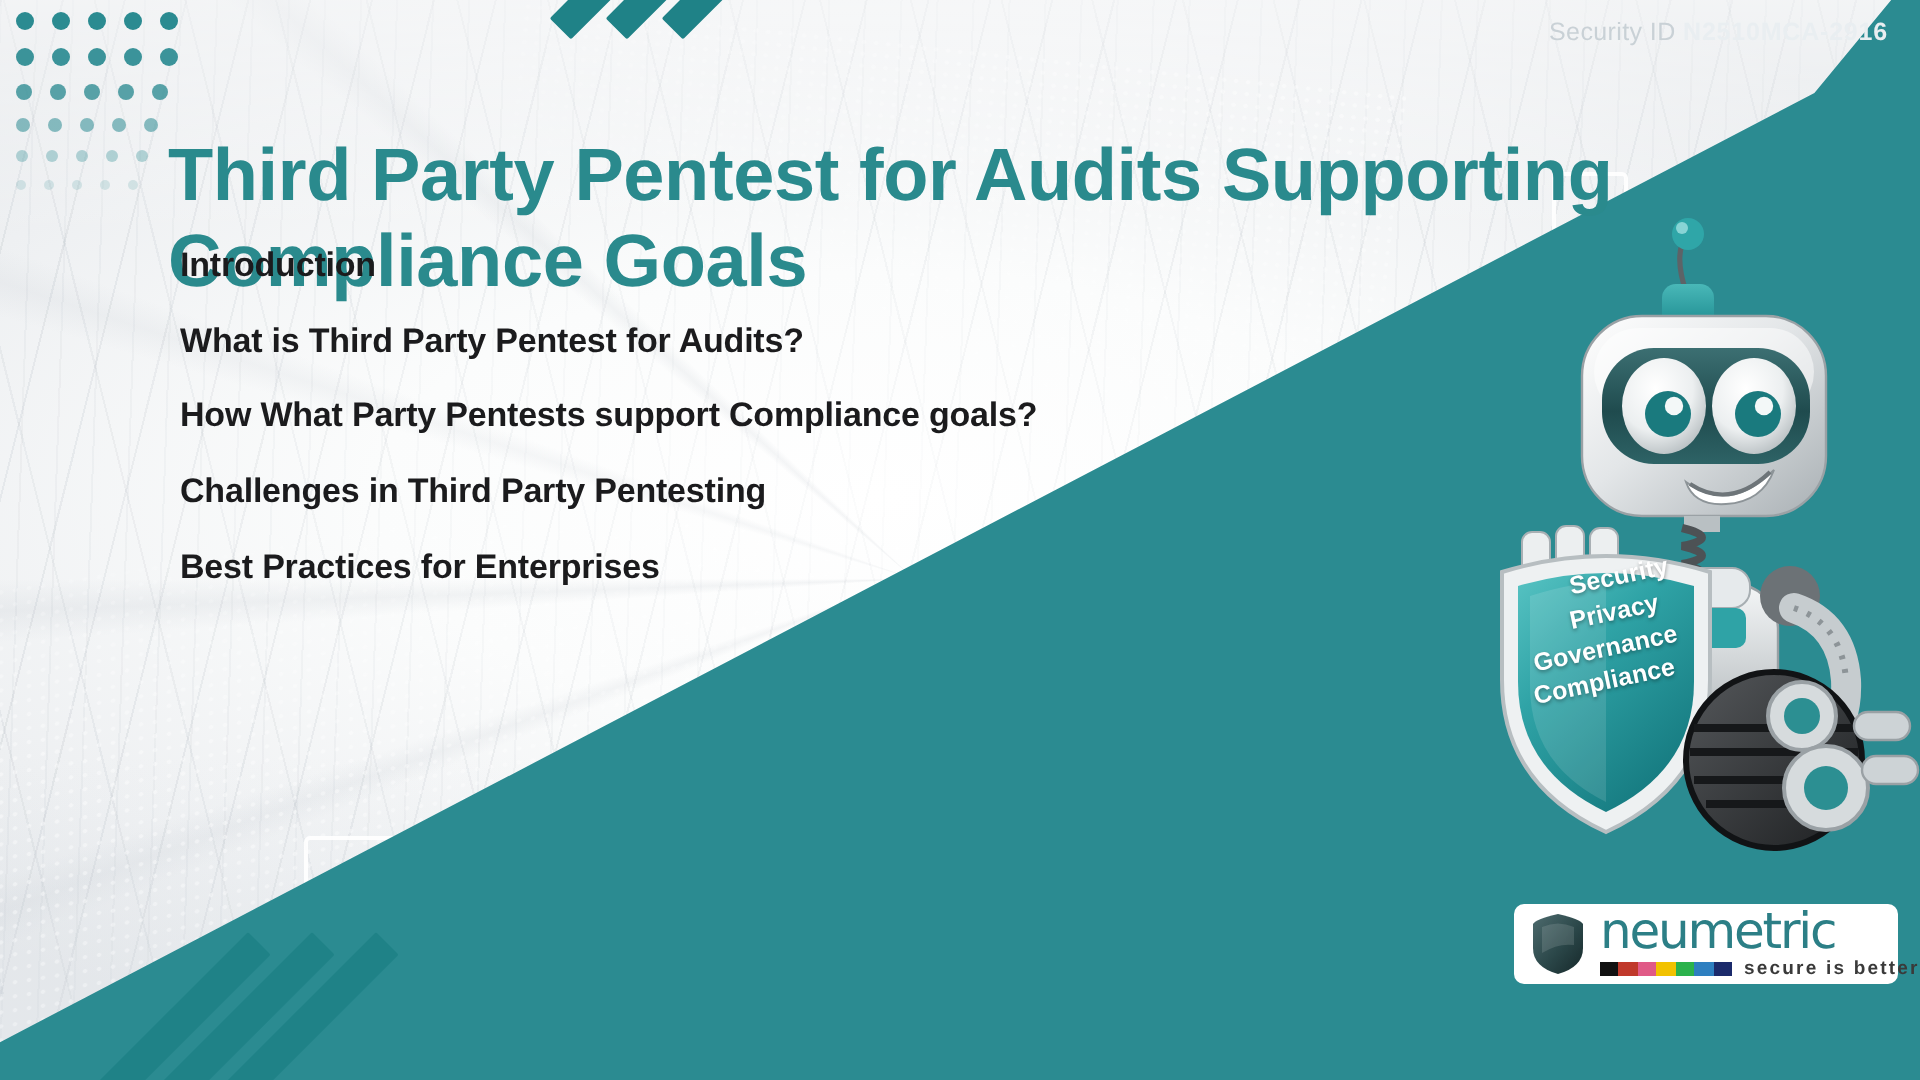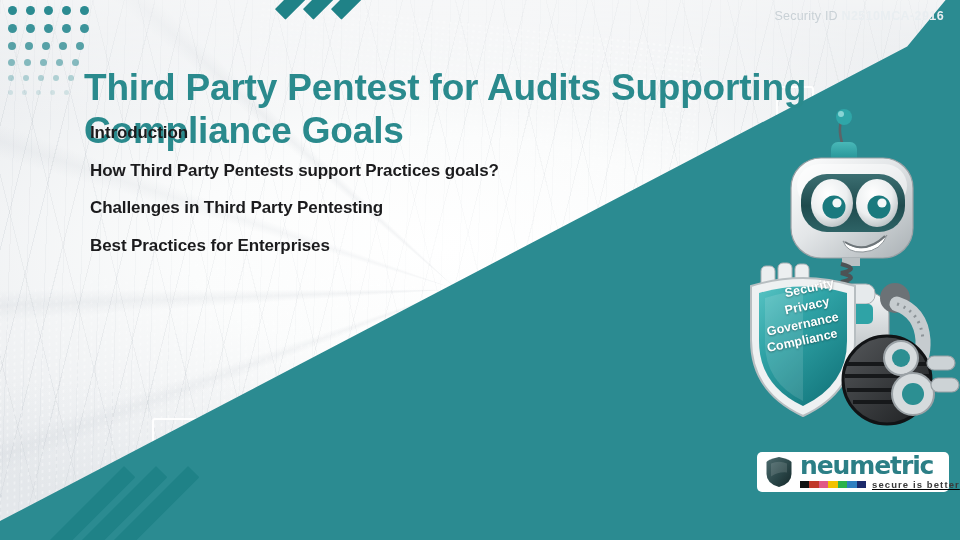--- a/index.html
+++ b/index.html
@@ -156,24 +156,24 @@
   
   .logo{
     position:absolute;left:757px;top:452px;width:192px;height:40px;
     background:#ffffff;border-radius:5px;
     display:flex;align-items:center;gap:7px;padding:0 8px;
     box-sizing:border-box;
   }
   .logo-shield{width:28px;height:32px;flex:0 0 auto;}
   .logo-right{display:flex;flex-direction:column;justify-content:center;flex:1 1 auto;}
   .logo-word{
-    font-size:25px;line-height:.94;font-weight:700;color:#2c7f86;
+    font-size:25px;line-height:.94;font-weight:400;color:#2c7f86;
     letter-spacing:-1.1px;font-family:"DejaVu Sans", sans-serif;
   }
-  .logo-sub{display:flex;align-items:center;gap:6px;margin-top:2px;text-decoration:underline;}
+  .logo-sub{display:flex;align-items:center;gap:6px;margin-top:2px;}
   .logo-bars{display:flex;height:7px;width:66px;}
   .logo-bars span{flex:1 1 auto;height:100%;}
   .logo-tag{
     font-size:9.5px;color:#3a3a3a;letter-spacing:1.1px;font-weight:700;
     white-space:nowrap;
   }
 </style>
 </head>
 <body>
 
@@ -251,21 +251,22 @@
 
   <div class="article-id">
     <span class="aid-label">Security ID</span>
     <span class="aid-value">N2510MCA-2916</span>
   </div>
 
   <h1 class="title">Third Party Pentest for Audits Supporting Compliance Goals</h1>
 
   <div class="toc">
     <div class="toc-item">Introduction</div>
-    <div class="toc-item">How Third Party Pentests support Practices goals?</div>
+    <div class="toc-item">What is Third Party Pentest for Audits?</div>
+    <div class="toc-item">How What Party Pentests support Compliance goals?</div>
     <div class="toc-item">Challenges in Third Party Pentesting</div>
     <div class="toc-item">Best Practices for Enterprises</div>
   </div>
 
   <div class="robot">
     <svg viewBox="0 0 225 330" xmlns="http://www.w3.org/2000/svg">
       <defs>
         <linearGradient id="metal" x1="0" y1="0" x2="1" y2="1">
           <stop offset="0%" stop-color="#ffffff"></stop>
           <stop offset="45%" stop-color="#e3e6e8"></stop>

